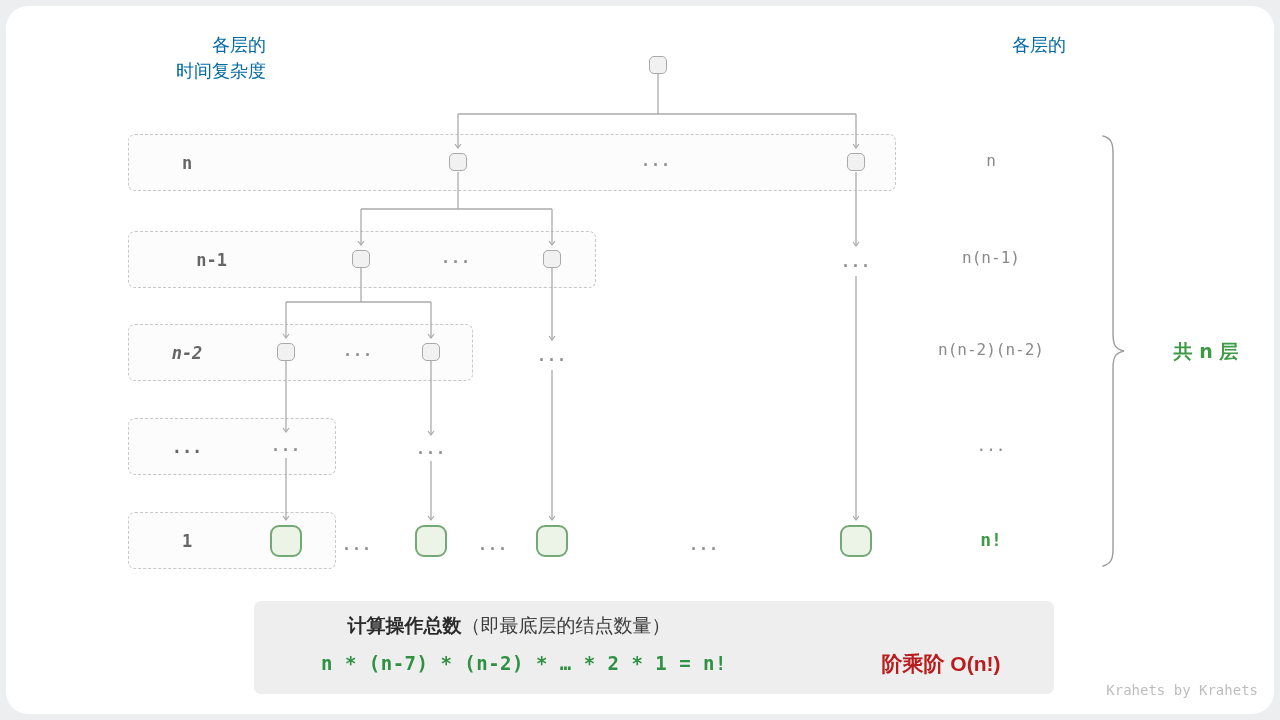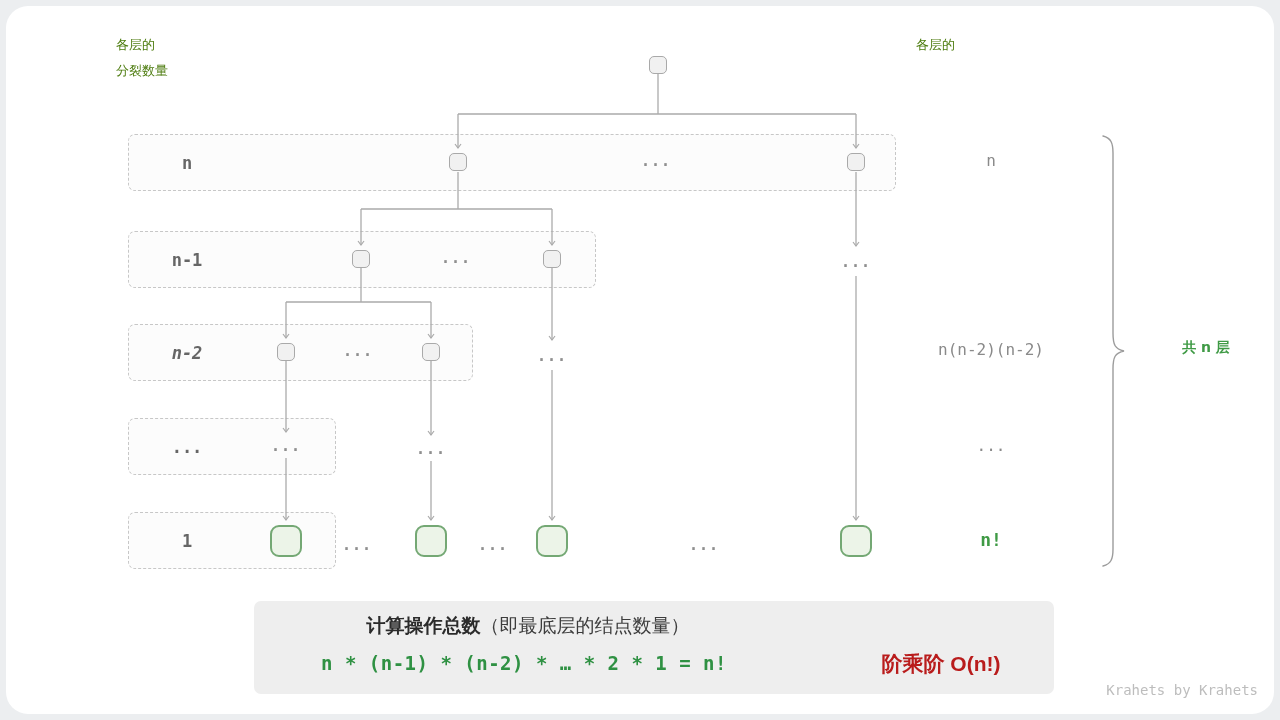--- a/index.html
+++ b/index.html
@@ -35,34 +35,34 @@
     font-weight:bold; font-family:"DejaVu Sans Mono","Liberation Mono",monospace;
     font-size:15px; letter-spacing:1px;
   }
   .count-label {
     position:absolute; width:220px; text-align:center;
     font-family:"DejaVu Sans Mono","Liberation Mono",monospace;
     color:#8a8a8a; font-size:16px;
   }
   .count-label.green { color:#3f9a45; font-weight:bold; font-size:18px; }
   .header-label {
-    position:absolute; width:150px; text-align:left;
-    font-size:13px; line-height:26px; color:#4d7c0f;
+    position:absolute; width:150px; text-align:right;
+    font-size:18px; line-height:26px; color:#0369a1;
   }
   .brace-label {
     position:absolute; width:130px; text-align:center;
-    color:#3f9a45; font-weight:bold; font-size:14px;
+    color:#3f9a45; font-weight:bold; font-size:19px;
     font-family:"DejaVu Sans","Liberation Sans",sans-serif;
   }
   .summary-box {
     position:absolute; left:248px; top:595px; width:800px; height:93px;
     background:#eeeeee; border-radius:7px;
   }
   .summary-title {
-    position:absolute; left:272px; top:607px; width:500px; text-align:center;
+    position:absolute; left:253px; top:607px; width:500px; text-align:center;
     font-size:19px; color:#2b2b2b;
   }
   .summary-title .b { font-weight:bold; }
   .summary-title .n { font-weight:normal; color:#3c3c3c; }
   .summary-formula {
     position:absolute; left:258px; top:646px; width:520px; text-align:center;
     font-family:"DejaVu Sans Mono","Liberation Mono",monospace;
     font-weight:bold; font-size:19px; color:#2f9143; letter-spacing:0.5px;
   }
   .complexity-title {
@@ -81,21 +81,21 @@
   }
   svg.overlay { position:absolute; left:0; top:0; width:1280px; height:720px; pointer-events:none; }
 </style>
 </head>
 <body>
 
 <div class="card">
 
   <div class="header-label" style="left:110px; top:26px;">
     <div>各层的</div>
-    <div>分裂数量</div>
+    <div>时间复杂度</div>
   </div>
   <div class="header-label" style="left:910px; top:26px;">
     <div>各层的</div>
   </div>
 
   <div class="level-box" style="left:122px; top:128px; width:768px; height:57px;"></div>
   <div class="level-box" style="left:122px; top:225px; width:468px; height:57px;"></div>
   <div class="level-box" style="left:122px; top:318px; width:345px; height:57px;"></div>
   <div class="level-box" style="left:122px; top:412px; width:208px; height:57px;"></div>
   <div class="level-box" style="left:122px; top:506px; width:208px; height:57px;"></div>
@@ -145,25 +145,26 @@
   </svg>
 
   <div class="node" style="left:643px; top:50px;"></div>
 
   <div class="lvl-label" style="left:149px; top:147px;">n</div>
   <div class="node" style="left:443px; top:147px;"></div>
   <div class="dots" style="left:628px; top:146px;">...</div>
   <div class="node" style="left:841px; top:147px;"></div>
   <div class="count-label" style="left:875px; top:145px;">n</div>
 
-  <div class="lvl-label" style="left:149px; top:244px;">n-1</div>
+  <div class="lvl-label" style="left:157px; top:244px;text-align:right;">n-1</div>
   <div class="node" style="left:346px; top:244px;"></div>
   <div class="dots" style="left:428px; top:243px;">...</div>
   <div class="node" style="left:537px; top:244px;"></div>
   <div class="dots" style="left:828px; top:247px;">...</div>
+  <div class="count-label" style="left:875px; top:242px;">n(n-1)</div>
 
   <div class="lvl-label" style="left:149px; top:337px;font-style:italic;">n-2</div>
   <div class="node" style="left:271px; top:337px;"></div>
   <div class="dots" style="left:330px; top:336px;">...</div>
   <div class="node" style="left:416px; top:337px;"></div>
   <div class="dots" style="left:524px; top:341px;">...</div>
   <div class="count-label" style="left:875px; top:334px;">n(n-2)(n-2)</div>
 
   <div class="lvl-label" style="left:149px; top:431px;">...</div>
   <div class="dots" style="left:258px; top:431px;">...</div>
@@ -179,18 +180,18 @@
   <div class="dots" style="left:676px; top:530px;">...</div>
   <div class="gnode" style="left:834px; top:519px;"></div>
   <div class="count-label green" style="left:875px; top:523px;">n!</div>
 
   <div class="brace-label" style="left:1135px; top:333px;">共 n 层</div>
 
   <div class="summary-box"></div>
   <div class="summary-title">
     <span class="b">计算操作总数</span><span class="n">（即最底层的结点数量）</span>
   </div>
-  <div class="summary-formula">n * (n-1) * (n-2) * … * 2 * 1 = n!</div>
+  <div class="summary-formula">n * (n-7) * (n-2) * … * 2 * 1 = n!</div>
   <div class="complexity-value">阶乘阶 O(n!)</div>
 
   <div class="credit">Krahets by Krahets</div>
 
 </div>
 
 </body></html>

